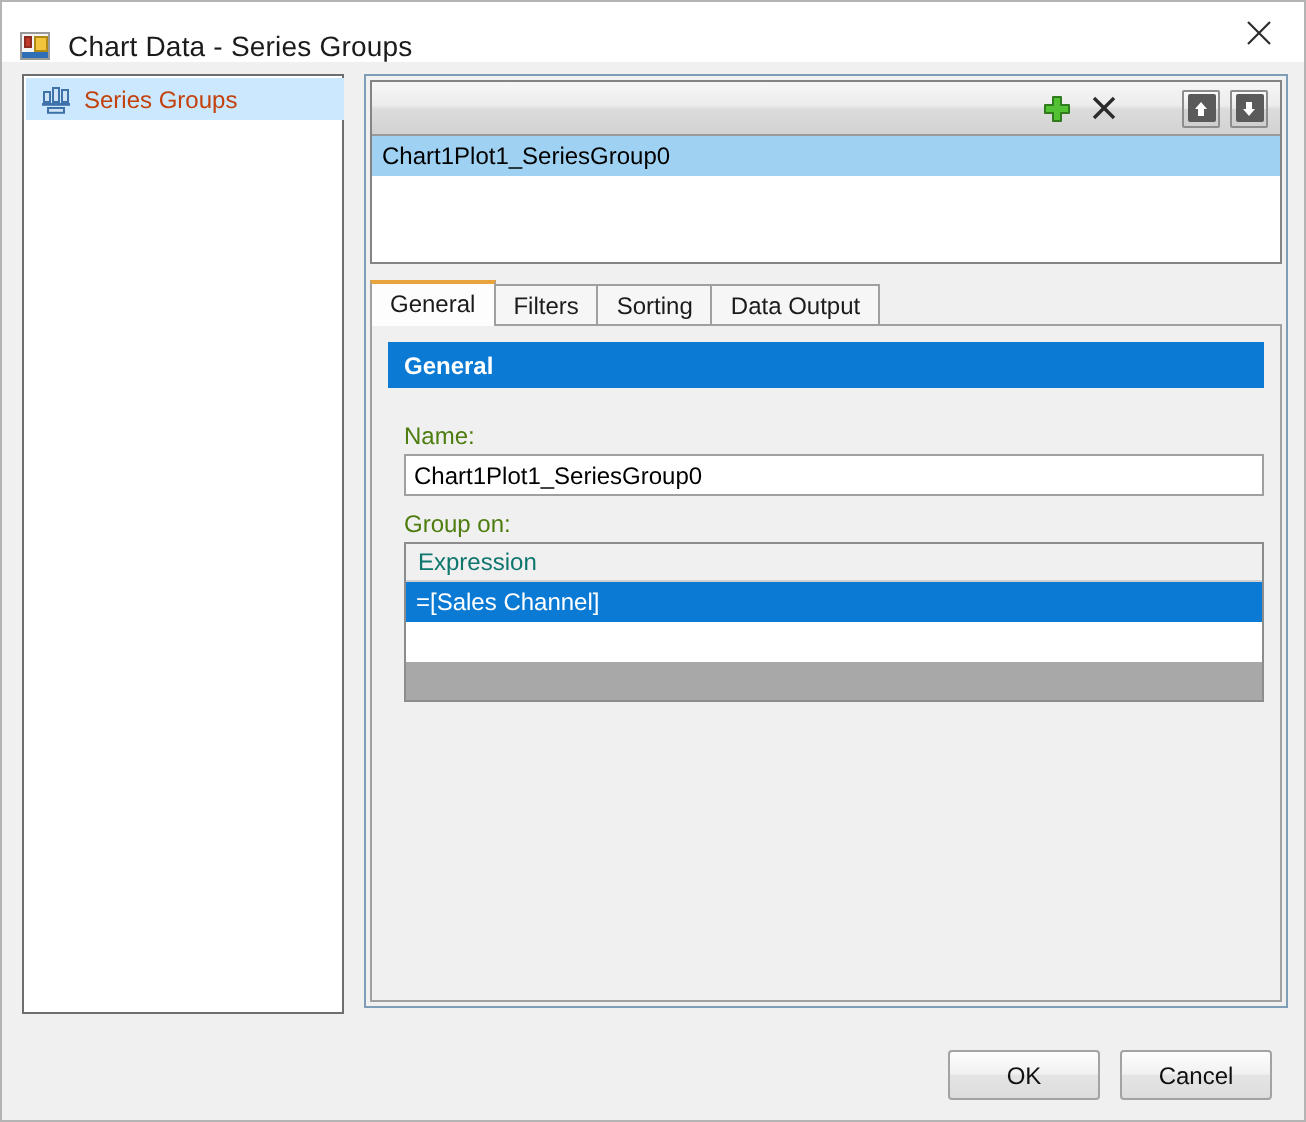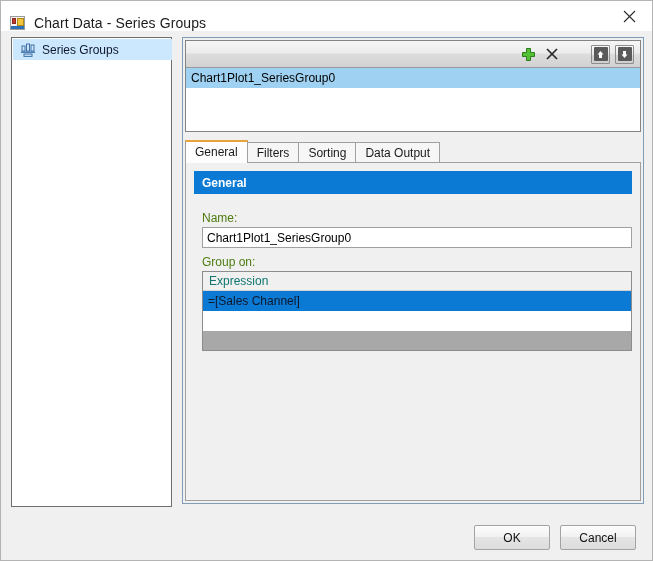--- a/index.html
+++ b/index.html
@@ -113,21 +113,21 @@
   .tree-item-icon {
     width: 16px;
     height: 16px;
     margin-left: 7px;
     margin-right: 6px;
     position: relative;
     flex: 0 0 auto;
   }
   .tree-item-label {
     font-size: 12px;
-    color: #0f172a;
+    color: #c2410c;
     white-space: nowrap;
   }
 
   
   .right-panel {
     position: absolute;
     left: 181px;
     top: 36px;
     width: 462px;
     height: 467px;
@@ -339,21 +339,21 @@
   .grid-row {
     width: 428px;
     height: 20px;
     display: flex;
     align-items: center;
     box-sizing: border-box;
     background: #ffffff;
   }
   .grid-row.selected {
     background: #0b7ad4;
-    color: #0f172a;
+    color: #ffffff;
   }
   .grid-row span { margin-left: 5px; font-size: 12px; }
   .grid-filler {
     width: 428px;
     height: 39px;
     background: #a8a8a8;
   }
 
   
   .btn {

